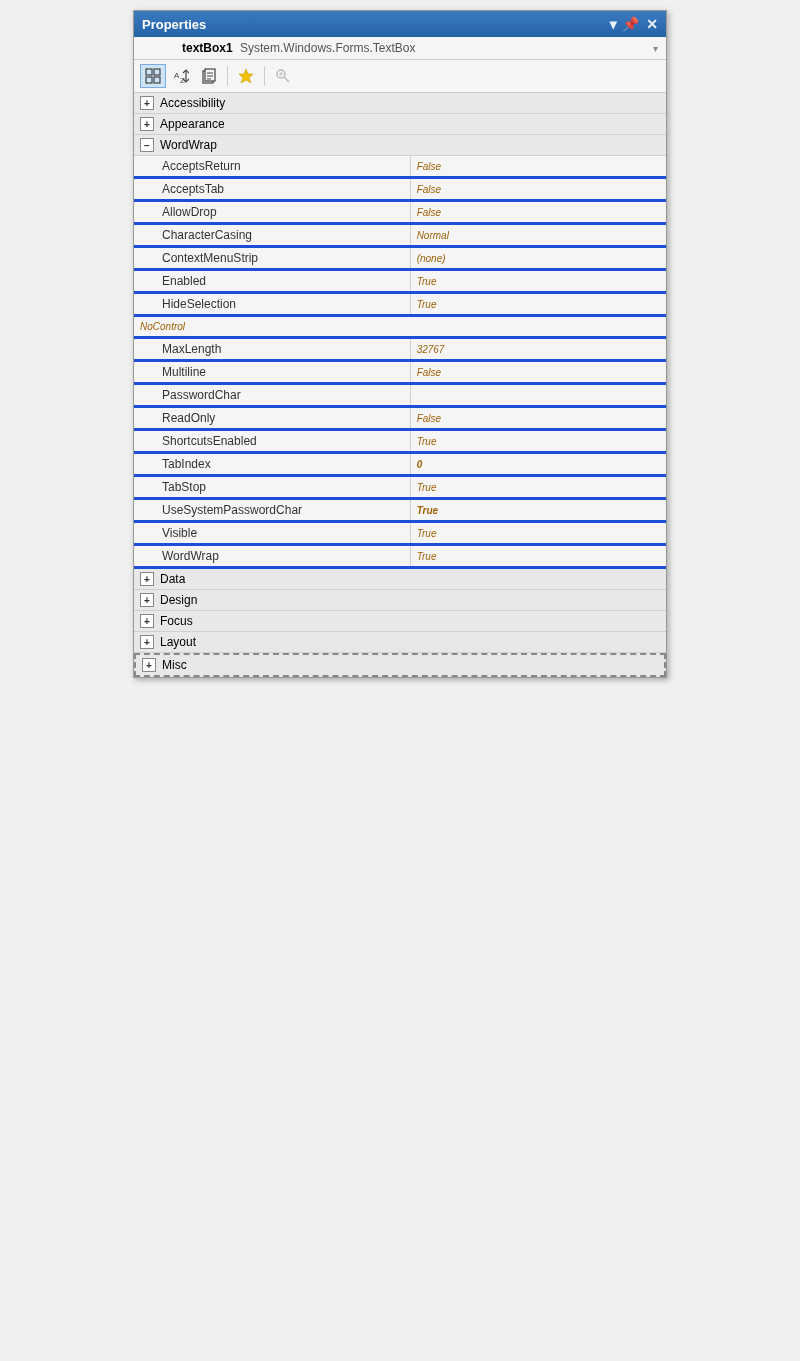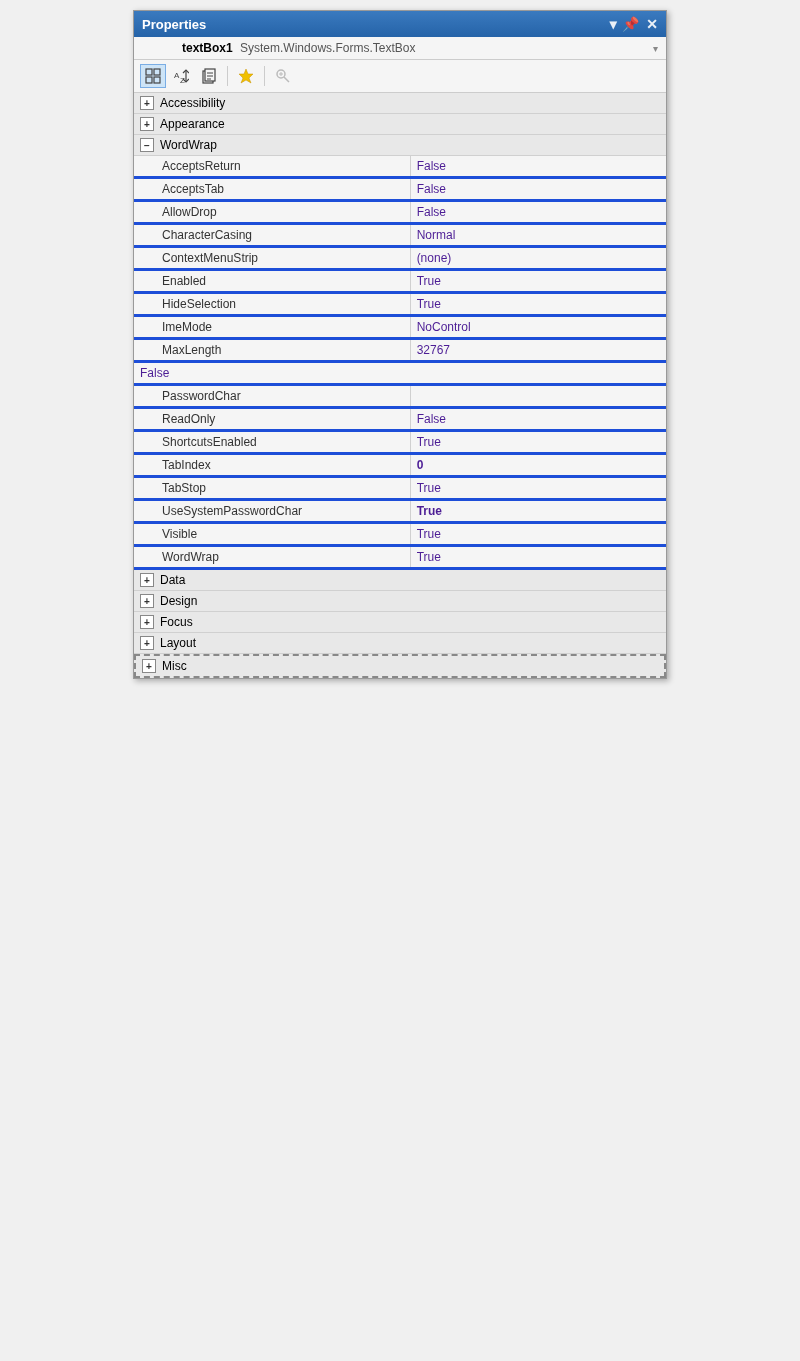--- a/index.html
+++ b/index.html
@@ -145,24 +145,25 @@
       padding: 3px 4px 3px 28px;
       color: #333;
       font-size: 12px;
       border-right: 1px solid #d0d0d0;
       display: flex;
       align-items: center;
     }
     .prop-value {
       flex: 1;
       padding: 3px 6px;
-      color: #4c1d95;
-      font-size: 12px;
-      display: flex;
-      align-items: center;
+      color: #a16207;
+      font-size: 10px;
+      display: flex;
+      align-items: center;
+      font-style: italic;
     }
     .prop-value.bold {
       font-weight: bold;
     }
   </style>
 </head>
 <body>
 
 <div class="panel">
 
@@ -264,28 +265,28 @@
       </div>
       <div class="prop-row">
         <div class="prop-name">Enabled</div>
         <div class="prop-value">True</div>
       </div>
       <div class="prop-row">
         <div class="prop-name">HideSelection</div>
         <div class="prop-value">True</div>
       </div>
       <div class="prop-row">
-        <div class="prop-name">ImeMode</div>
         <div class="prop-value">NoControl</div>
       </div>
       <div class="prop-row">
         <div class="prop-name">MaxLength</div>
         <div class="prop-value">32767</div>
       </div>
       <div class="prop-row">
+        <div class="prop-name">Multiline</div>
         <div class="prop-value">False</div>
       </div>
       <div class="prop-row">
         <div class="prop-name">PasswordChar</div>
         <div class="prop-value"></div>
       </div>
       <div class="prop-row">
         <div class="prop-name">ReadOnly</div>
         <div class="prop-value">False</div>
       </div>

